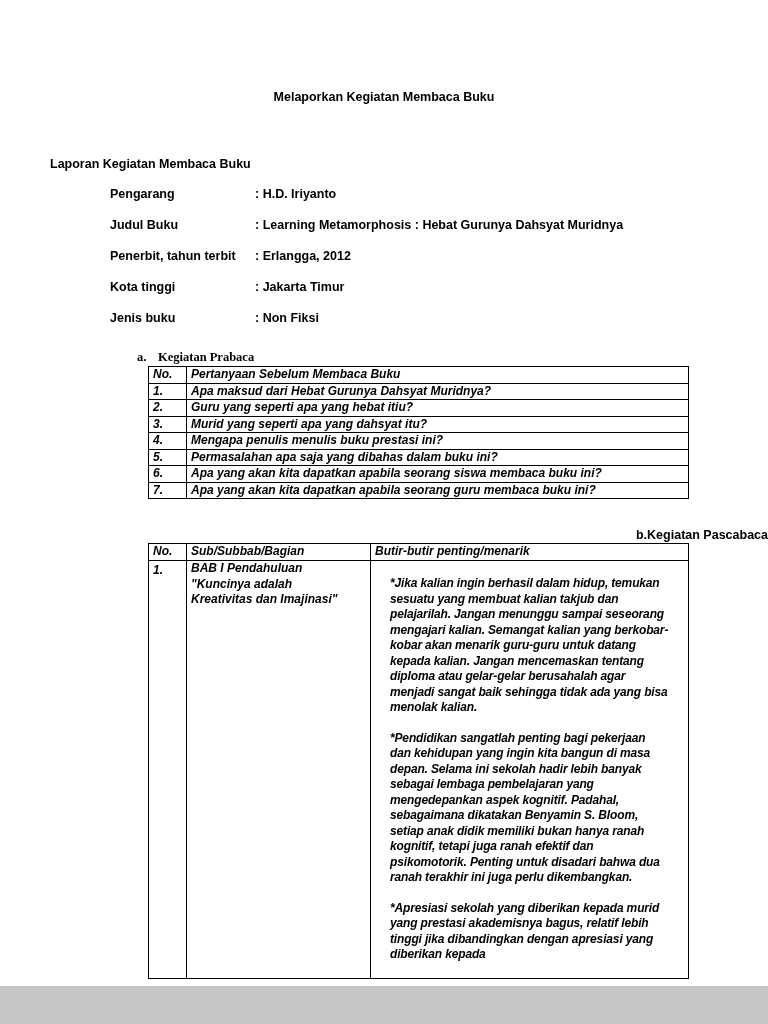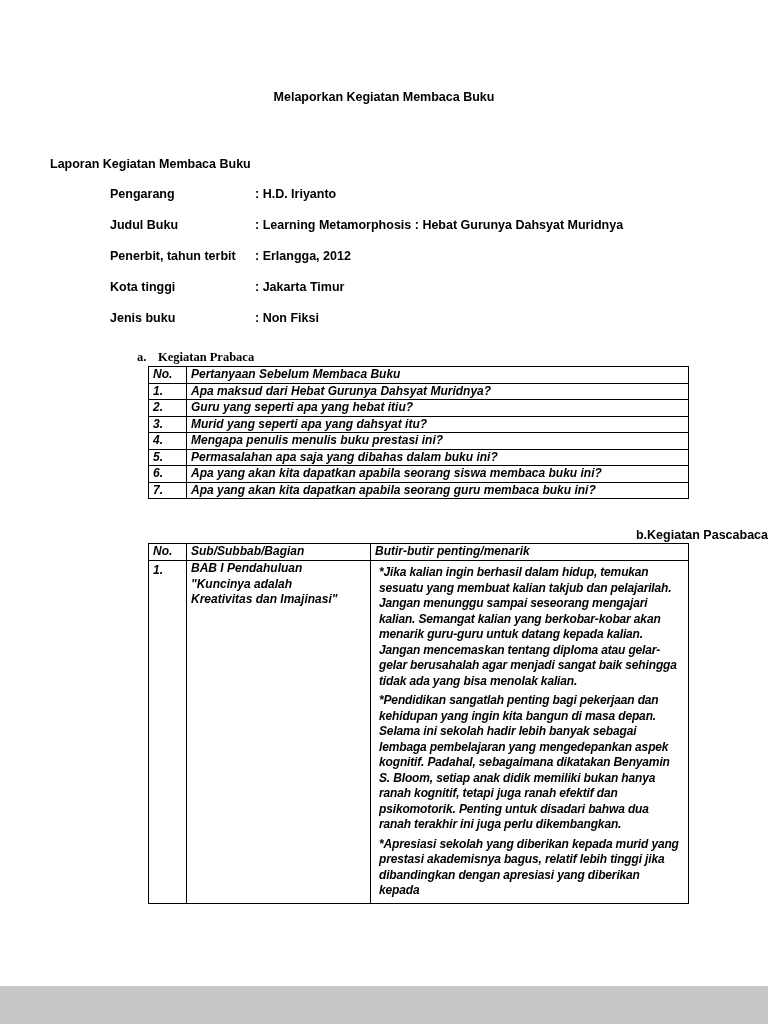--- a/index.html
+++ b/index.html
@@ -76,21 +76,21 @@
   .sub-cell {
     white-space: pre-wrap;
     line-height: 16.6px;
     padding-top: 1px;
   }
   .points-cell {
     line-height: 16.6px;
     letter-spacing: -0.15px;
     padding-top: 1px;
   }
-  .points-cell .para { margin: 4px; }
+  .points-cell .para { margin: 15px; }
   .tbl-b .no-cell { padding-top: 1px; line-height: 16.6px; }
   .page-gutter {
     width: 768px;
     height: 38px;
     background: #c6c6c6;
   }
 </style>
 </head>
 <body>
 

